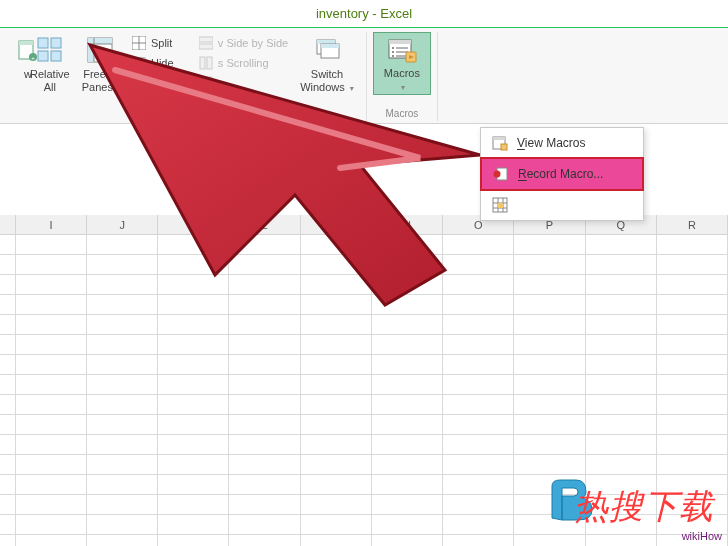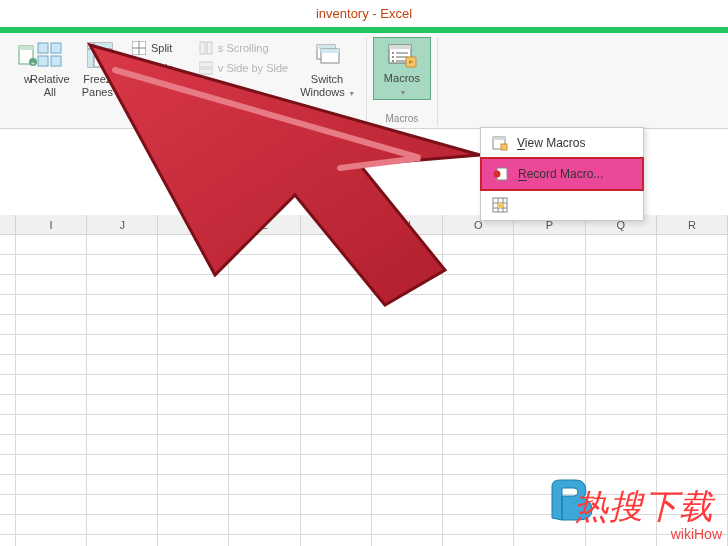--- a/index.html
+++ b/index.html
@@ -1,18 +1,18 @@
 <!DOCTYPE html>
 <html><head>
 <meta charset="utf-8">
 <style>
 * { margin: 0; padding: 0; box-sizing: border-box; font-family: 'Segoe UI', Tahoma, sans-serif; }
 body { background: #fff; width: 728px; height: 546px; overflow: hidden; position: relative; }
 
-.titlebar { background: #fff; text-align: center; padding: 6px 0; font-size: 13px; color: #c2410c; border-bottom: 6px solid #22c55e; }
+.titlebar { background: #fff; text-align: center; padding: 6px 0; font-size: 13px; color: #4d7c0f; border-bottom: 1px solid #22c55e; }
 
 .ribbon { background: #f7f7f7; height: 96px; border-bottom: 1px solid #d4d4d4; display: flex; padding: 4px 0 2px 0; }
 .ribbon-group { display: flex; flex-direction: column; justify-content: space-between; padding: 0 6px; border-right: 1px solid #e0e0e0; }
 .ribbon-group.noborder { border-right: none; }
 .rg-top { display: flex; flex: 1; align-items: flex-start; }
 .big-btn { display: flex; flex-direction: column; align-items: center; padding: 2px 6px; font-size: 11px; color: #444; cursor: pointer; text-align: center; line-height: 1.15; }
 .big-btn .icon-slot { width: 32px; height: 32px; display: flex; align-items: center; justify-content: center; margin-bottom: 2px; }
 .small-stack { display: flex; flex-direction: column; gap: 2px; padding: 2px 4px; }
 .small-btn { display: flex; align-items: center; gap: 4px; font-size: 11px; color: #444; cursor: pointer; padding: 1px 2px; }
 .small-btn.disabled { color: #b5b5b5; cursor: default; }
@@ -34,21 +34,21 @@
 .col-h { width: 72px; border-right: 1px solid #d4d4d4; text-align: center; font-size: 11px; color: #555; line-height: 20px; }
 
 .grid { position: absolute; top: 235px; left: 0; right: 0; bottom: 0; }
 .cell-row { display: flex; height: 20px; }
 .cell { width: 72px; height: 20px; border-right: 1px solid #d9d9d9; border-bottom: 1px solid #d9d9d9; }
 
 .big-arrow { position: absolute; left: 40px; top: 30px; z-index: 15; pointer-events: none; }
 
 .watermark-blue { position: absolute; right: 130px; bottom: 18px; z-index: 30; pointer-events: none; }
 .watermark-text { position: absolute; right: 14px; bottom: 16px; font-size: 34px; font-weight: 400; color: #ff3a3a; font-style: italic; z-index: 30; pointer-events: none; letter-spacing: 1px; }
-.watermark-sub { position: absolute; right: 6px; bottom: 4px; font-size: 14px; color: #ef4444; z-index: 30; pointer-events: none; }
+.watermark-sub { position: absolute; right: 6px; bottom: 4px; font-size: 11px; color: #701a75; z-index: 30; pointer-events: none; }
 
 svg { display: block; }
 </style>
 </head>
 <body>
 
 <div class="titlebar">
   <span>inventory - Excel</span>
 </div>
 
@@ -123,34 +123,34 @@
                 <rect x="1" y="2" width="12" height="10" fill="#f5f5f5" stroke="#ccc"></rect>
               </svg>
           </span>
           <span>Unhide</span>
         </div>
       </div>
       <div class="small-stack">
         <div class="small-btn disabled">
           <span class="icon-slot">
             <svg width="14" height="14" viewBox="0 0 14 14">
+                <rect x="0" y="1" width="14" height="5" fill="#f0f0f0" stroke="#ccc"></rect>
+                <rect x="0" y="8" width="14" height="5" fill="#f0f0f0" stroke="#ccc"></rect>
+              </svg>
+          </span>
+          <span>v Side by Side</span>
+        </div>
+        <div class="small-btn disabled">
+          <span class="icon-slot">
+            <svg width="14" height="14" viewBox="0 0 14 14">
                 <rect x="1" y="1" width="5" height="12" fill="#f0f0f0" stroke="#ccc"></rect>
                 <rect x="8" y="1" width="5" height="12" fill="#f0f0f0" stroke="#ccc"></rect>
               </svg>
           </span>
           <span>s Scrolling</span>
-        </div>
-        <div class="small-btn disabled">
-          <span class="icon-slot">
-            <svg width="14" height="14" viewBox="0 0 14 14">
-                <rect x="0" y="1" width="14" height="5" fill="#f0f0f0" stroke="#ccc"></rect>
-                <rect x="0" y="8" width="14" height="5" fill="#f0f0f0" stroke="#ccc"></rect>
-              </svg>
-          </span>
-          <span>v Side by Side</span>
         </div>
         <div class="small-btn disabled">
           <span class="icon-slot">
             <svg width="14" height="14" viewBox="0 0 14 14">
                 <rect x="1" y="1" width="12" height="12" fill="#f0f0f0" stroke="#ccc"></rect>
               </svg>
           </span>
         </div>
       </div>
       <div class="big-btn">

